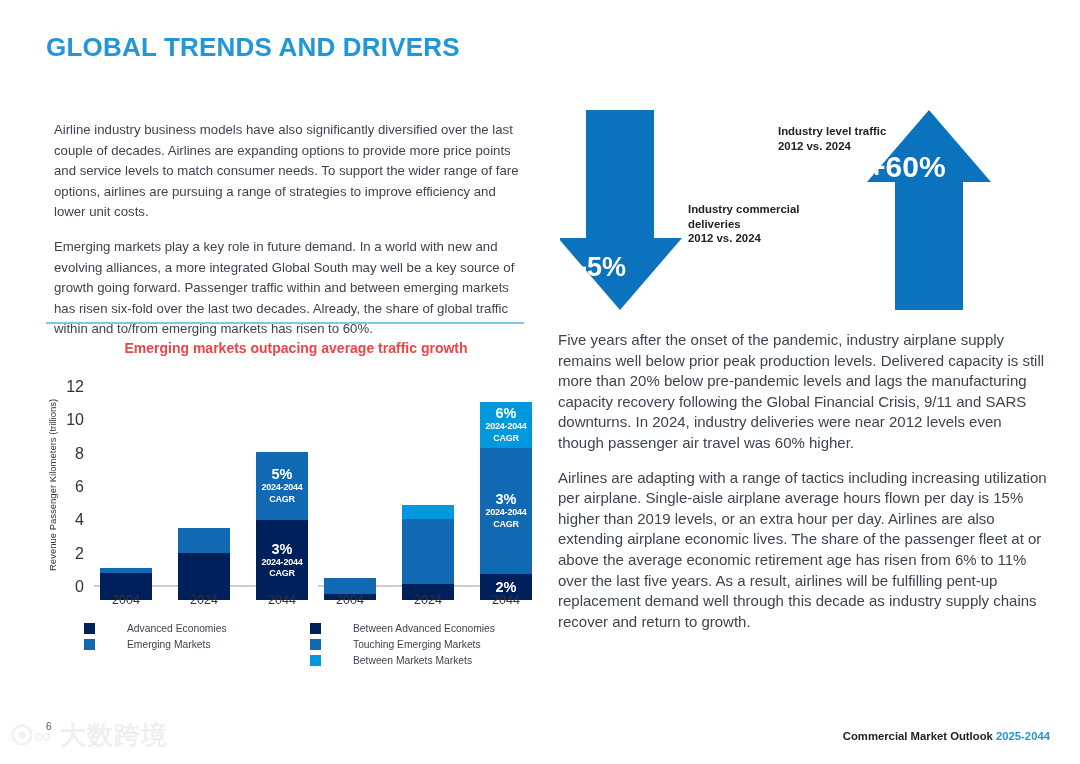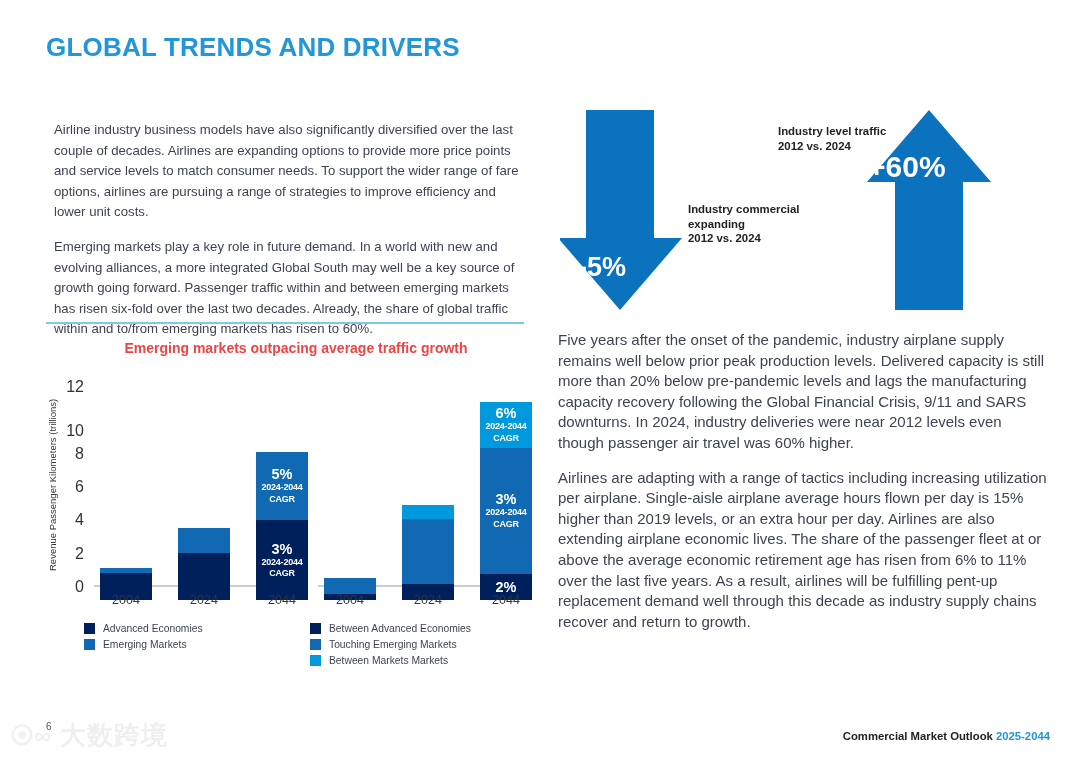--- a/index.html
+++ b/index.html
@@ -67,21 +67,21 @@
   }
   .seg .pct{font-size:14.5px;font-weight:bold;line-height:16px;}
   .seg .sub{font-size:9px;font-weight:bold;line-height:11.5px;letter-spacing:-.2px;}
   .xtick{
     position:absolute;font-size:12.5px;color:#333;text-align:center;
     width:70px;
   }
 
   
   .legend{position:absolute;font-size:10.3px;color:#3d4451;}
-  .legend-row{display:flex;align-items:center;margin-bottom:5px;}
+  .legend-row{display:flex;align-items:center;margin-bottom:5px;gap:24px;}
   .swatch{width:11px;height:11px;margin-right:8px;flex:none;}
 
   
   .arrows{position:absolute;left:560px;top:110px;width:500px;height:210px;}
   .arrow-label{
     position:absolute;font-size:11.4px;font-weight:bold;color:#222;
     line-height:14.5px;
   }
   .arrow-val{
     position:absolute;color:#fff;font-weight:bold;
@@ -128,21 +128,21 @@
 
   <div class="chart-wrap">
     <div class="chart-title">Emerging markets outpacing average traffic growth</div>
     <div class="plot" id="plot">
       <div class="ylabel">Revenue Passenger Kilometers (trillions)</div>
     <div class="ytick" style="top: 200px;">0</div>
         <div class="ytick" style="top: 166.667px;">2</div>
         <div class="ytick" style="top: 133.333px;">4</div>
         <div class="ytick" style="top: 100px;">6</div>
         <div class="ytick" style="top: 66.6667px;">8</div>
-        <div class="ytick" style="top: 33.3333px; margin-top: 11px;">10</div>
+        <div class="ytick" style="top: 33.3333px;">10</div>
         <div class="ytick" style="top: 0px;">12</div>
         <div class="axis-line" style="left: 48px; width: 185px; top: 200px;"></div>
         <div class="bar" style="left: 54px; width: 52px; bottom: 0px;">
           <div class="seg" style="height: 4.16667px; background: rgb(17, 105, 180);"></div>
           <div class="seg" style="height: 27.5px; background: rgb(0, 32, 91);"></div>
         </div>
         <div class="xtick" style="left: 45px; top: 208px;">2004</div>
         <div class="bar" style="left: 132px; width: 52px; bottom: 0px;">
           <div class="seg" style="height: 24.1667px; background: rgb(17, 105, 180);"></div>
           <div class="seg" style="height: 47.5px; background: rgb(0, 32, 91);"></div>
@@ -219,21 +219,21 @@
   <div class="arrows">
     <svg width="500" height="210" viewBox="0 0 500 210">
       <polygon id="down-arrow-shape" points="26,0 94,0 94,128 122,128 60,200 -2,128 26,128" fill="#0b72bd"></polygon>
       <polygon id="up-arrow-shape" points="335,200 335,72 307,72 369,0 431,72 403,72 403,200" fill="#0b72bd"></polygon>
     </svg>
     <div class="arrow-val" id="down-val" style="left:18px;top:142px;font-size:27px;">-5%</div>
     <div class="arrow-val" id="up-val" style="left:308px;top:40px;font-size:30px;">+60%</div>
 
     <div class="arrow-label" style="left:128px;top:92px;">
       <div>Industry commercial</div>
-      <div>expanding</div>
+      <div>deliveries</div>
       <div>2012 vs. 2024</div>
     </div>
     <div class="arrow-label" style="left:218px;top:14px;">
       <div>Industry level traffic</div>
       <div>2012 vs. 2024</div>
     </div>
   </div>
 
   <div class="right-col">
     <p class="para">Five years after the onset of the pandemic, industry airplane supply remains well below prior peak production levels. Delivered capacity is still more than 20% below pre-pandemic levels and lags the manufacturing capacity recovery following the Global Financial Crisis, 9/11 and SARS downturns. In 2024, industry deliveries were near 2012 levels even though passenger air travel was 60% higher.</p>

